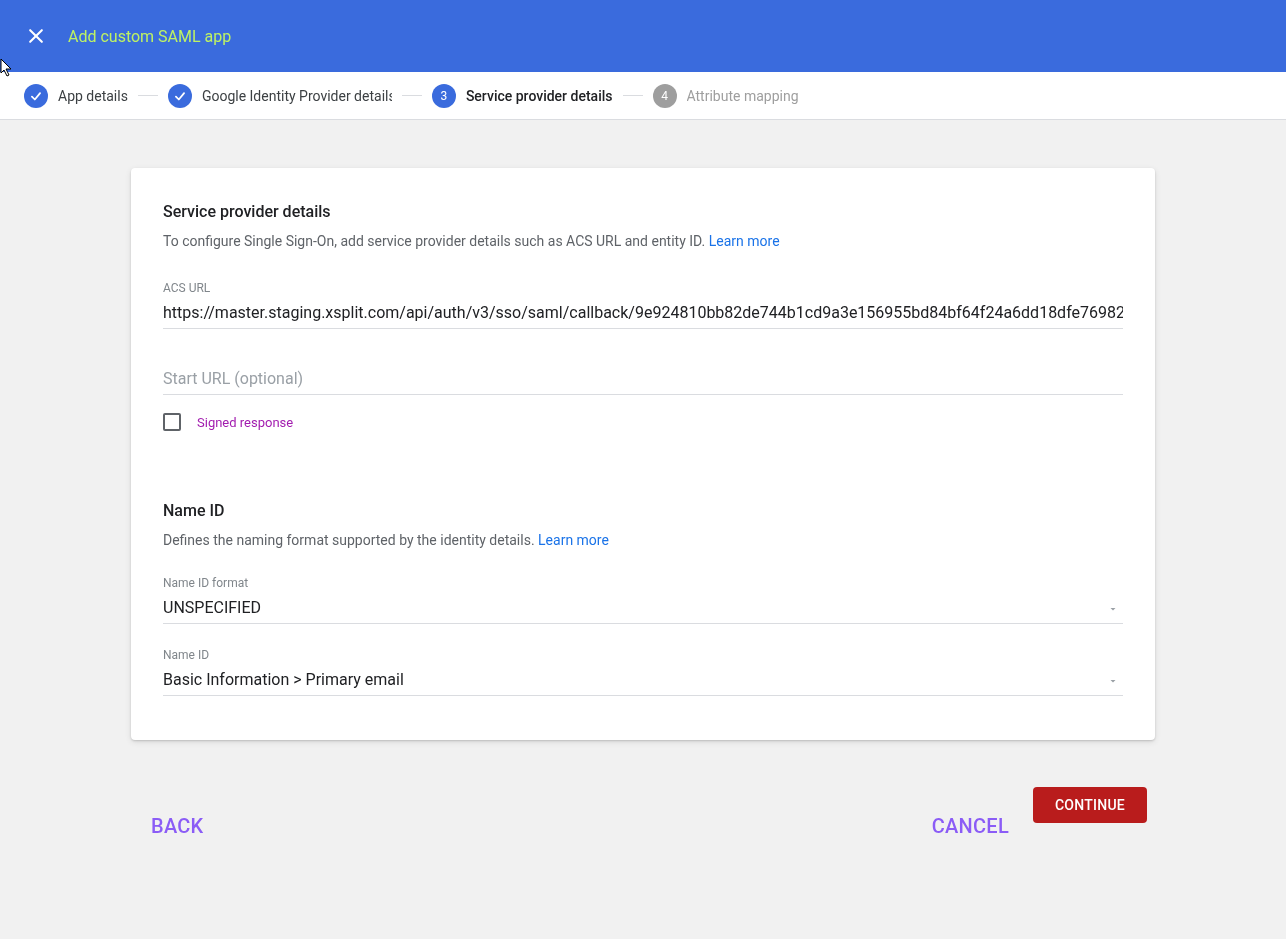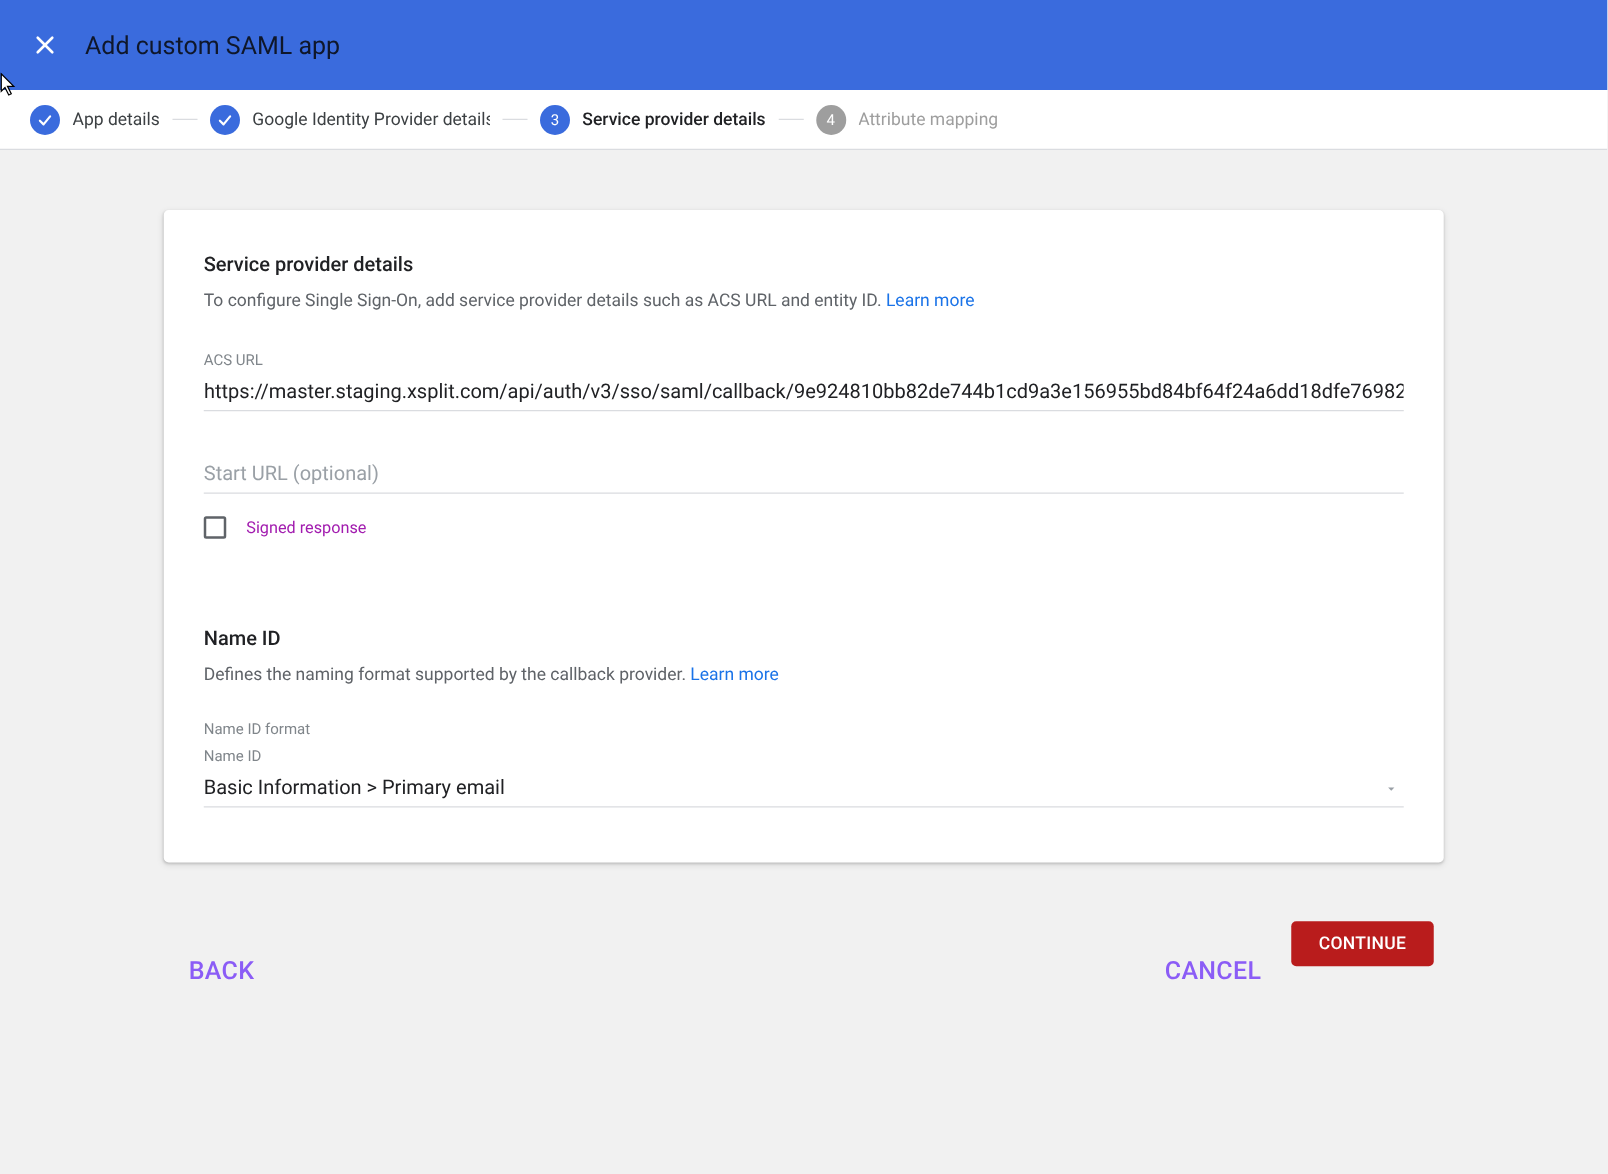--- a/index.html
+++ b/index.html
@@ -19,22 +19,22 @@
     padding: 0 24px;
     gap: 20px;
   }
   .topbar .close-btn {
     width: 24px; height: 24px;
     color: #fff;
     display: flex; align-items:center; justify-content:center;
     cursor: pointer;
   }
   .topbar h1 {
-    color: #0f172a;
-    font-size: 20px;
+    color: #bef264;
+    font-size: 16px;
     font-weight: 400;
   }
   .stepper {
     background: #fff;
     height: 48px;
     display: flex;
     align-items: center;
     padding: 0 24px;
     border-bottom: 1px solid #dadce0;
   }
@@ -233,25 +233,33 @@
     <div class="checkbox-row">
       <div class="checkbox"></div>
       <span class="checkbox-label">Signed response</span>
     </div>
 
     <div class="spacer-lg"></div>
     <div style="height:30px;"></div>
 
     <div class="section-title">Name ID</div>
     <div class="section-desc">
-      <span>Defines the naming format supported by the callback provider. </span><a href="#">Learn more</a>
+      <span>Defines the naming format supported by the identity details. </span><a href="#">Learn more</a>
     </div>
 
     <div style="margin-top:22px;">
       <span class="field-label">Name ID format</span>
+      <div class="select-row">
+        <span class="select-value">UNSPECIFIED</span>
+        <span class="select-caret">
+          <svg width="12" height="12" viewBox="0 0 24 24" fill="#9aa0a6">
+              <path d="M7 10l5 5 5-5z"></path>
+            </svg>
+        </span>
+      </div>
     </div>
 
     <div style="margin-top:8px;">
       <span class="field-label">Name ID</span>
       <div class="select-row" style="margin-bottom:4px;">
         <span class="select-value">Basic Information &gt; Primary email</span>
         <span class="select-caret">
           <svg width="12" height="12" viewBox="0 0 24 24" fill="#9aa0a6">
               <path d="M7 10l5 5 5-5z"></path>
             </svg>

